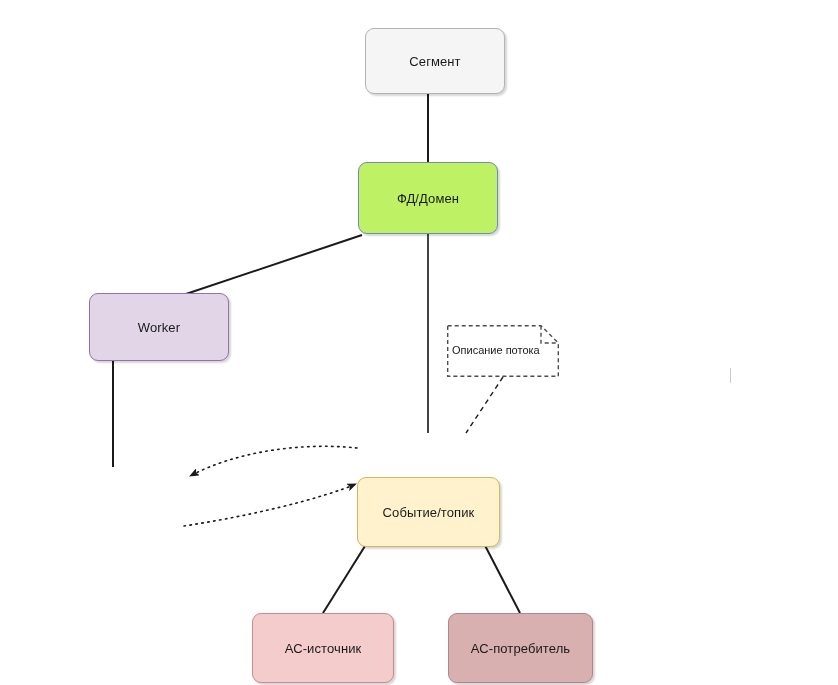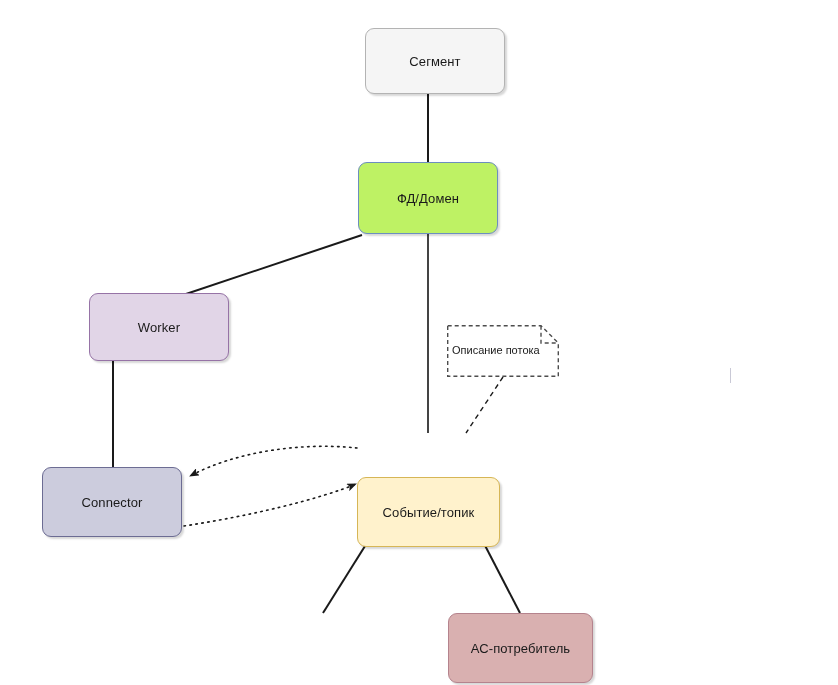--- a/index.html
+++ b/index.html
@@ -142,28 +142,28 @@
   </div>
 
   <div class="node" id="node-domain" style="left: 358px; top: 148px; width: 140px; height: 72px; background: #bef264; border-color: rgb(108, 142, 191);">
     <span class="node-label">ФД/Домен</span>
   </div>
 
   <div class="node" id="node-worker" style="left: 42px; top: 279px; width: 140px; height: 68px; background: rgb(225, 213, 231); border-color: rgb(150, 115, 166);">
     <span class="node-label">Worker</span>
   </div>
 
-  <div class="node" id="node-connector" style="left: 42px; top: 453px; width: 140px; height: 70px; background: rgb(204, 204, 221); border-color: rgb(108, 108, 147);">
-    <span class="node-label">Connector</span>
-  </div>
 
   <div class="node" id="node-event" style="left: 357px; top: 419px; width: 143px; height: 70px; background: rgb(255, 242, 204); border-color: rgb(214, 182, 86); margin-top: 44px;">
     <span class="node-label">Событие/топик</span>
   </div>
 
+  <div class="node" id="node-source" style="left: 252px; top: 599px; width: 142px; height: 70px; background: rgb(245, 204, 204); border-color: rgb(201, 139, 139);">
+    <span class="node-label">АС-источник</span>
+  </div>
 
   <div class="node" id="node-consumer" style="left: 448px; top: 599px; width: 145px; height: 70px; background: rgb(217, 176, 176); border-color: rgb(181, 131, 141);">
     <span class="node-label">АС-потребитель</span>
   </div>
 
   <div id="note-flow" style="left: 447px; top: 311px; width: 112px; height: 52px;">
     <svg width="112" height="52" viewBox="0 0 112 52" xmlns="http://www.w3.org/2000/svg">
       <path d="M0.7,0.7 L94,0.7 L111.3,18 L111.3,51.3 L0.7,51.3 Z" fill="#ffffff" stroke="#4d4d4d" stroke-width="1.4" stroke-dasharray="4 3"></path>
       <path d="M94,0.7 L94,18 L111.3,18" fill="none" stroke="#4d4d4d" stroke-width="1.4" stroke-dasharray="4 3"></path>
     </svg>

